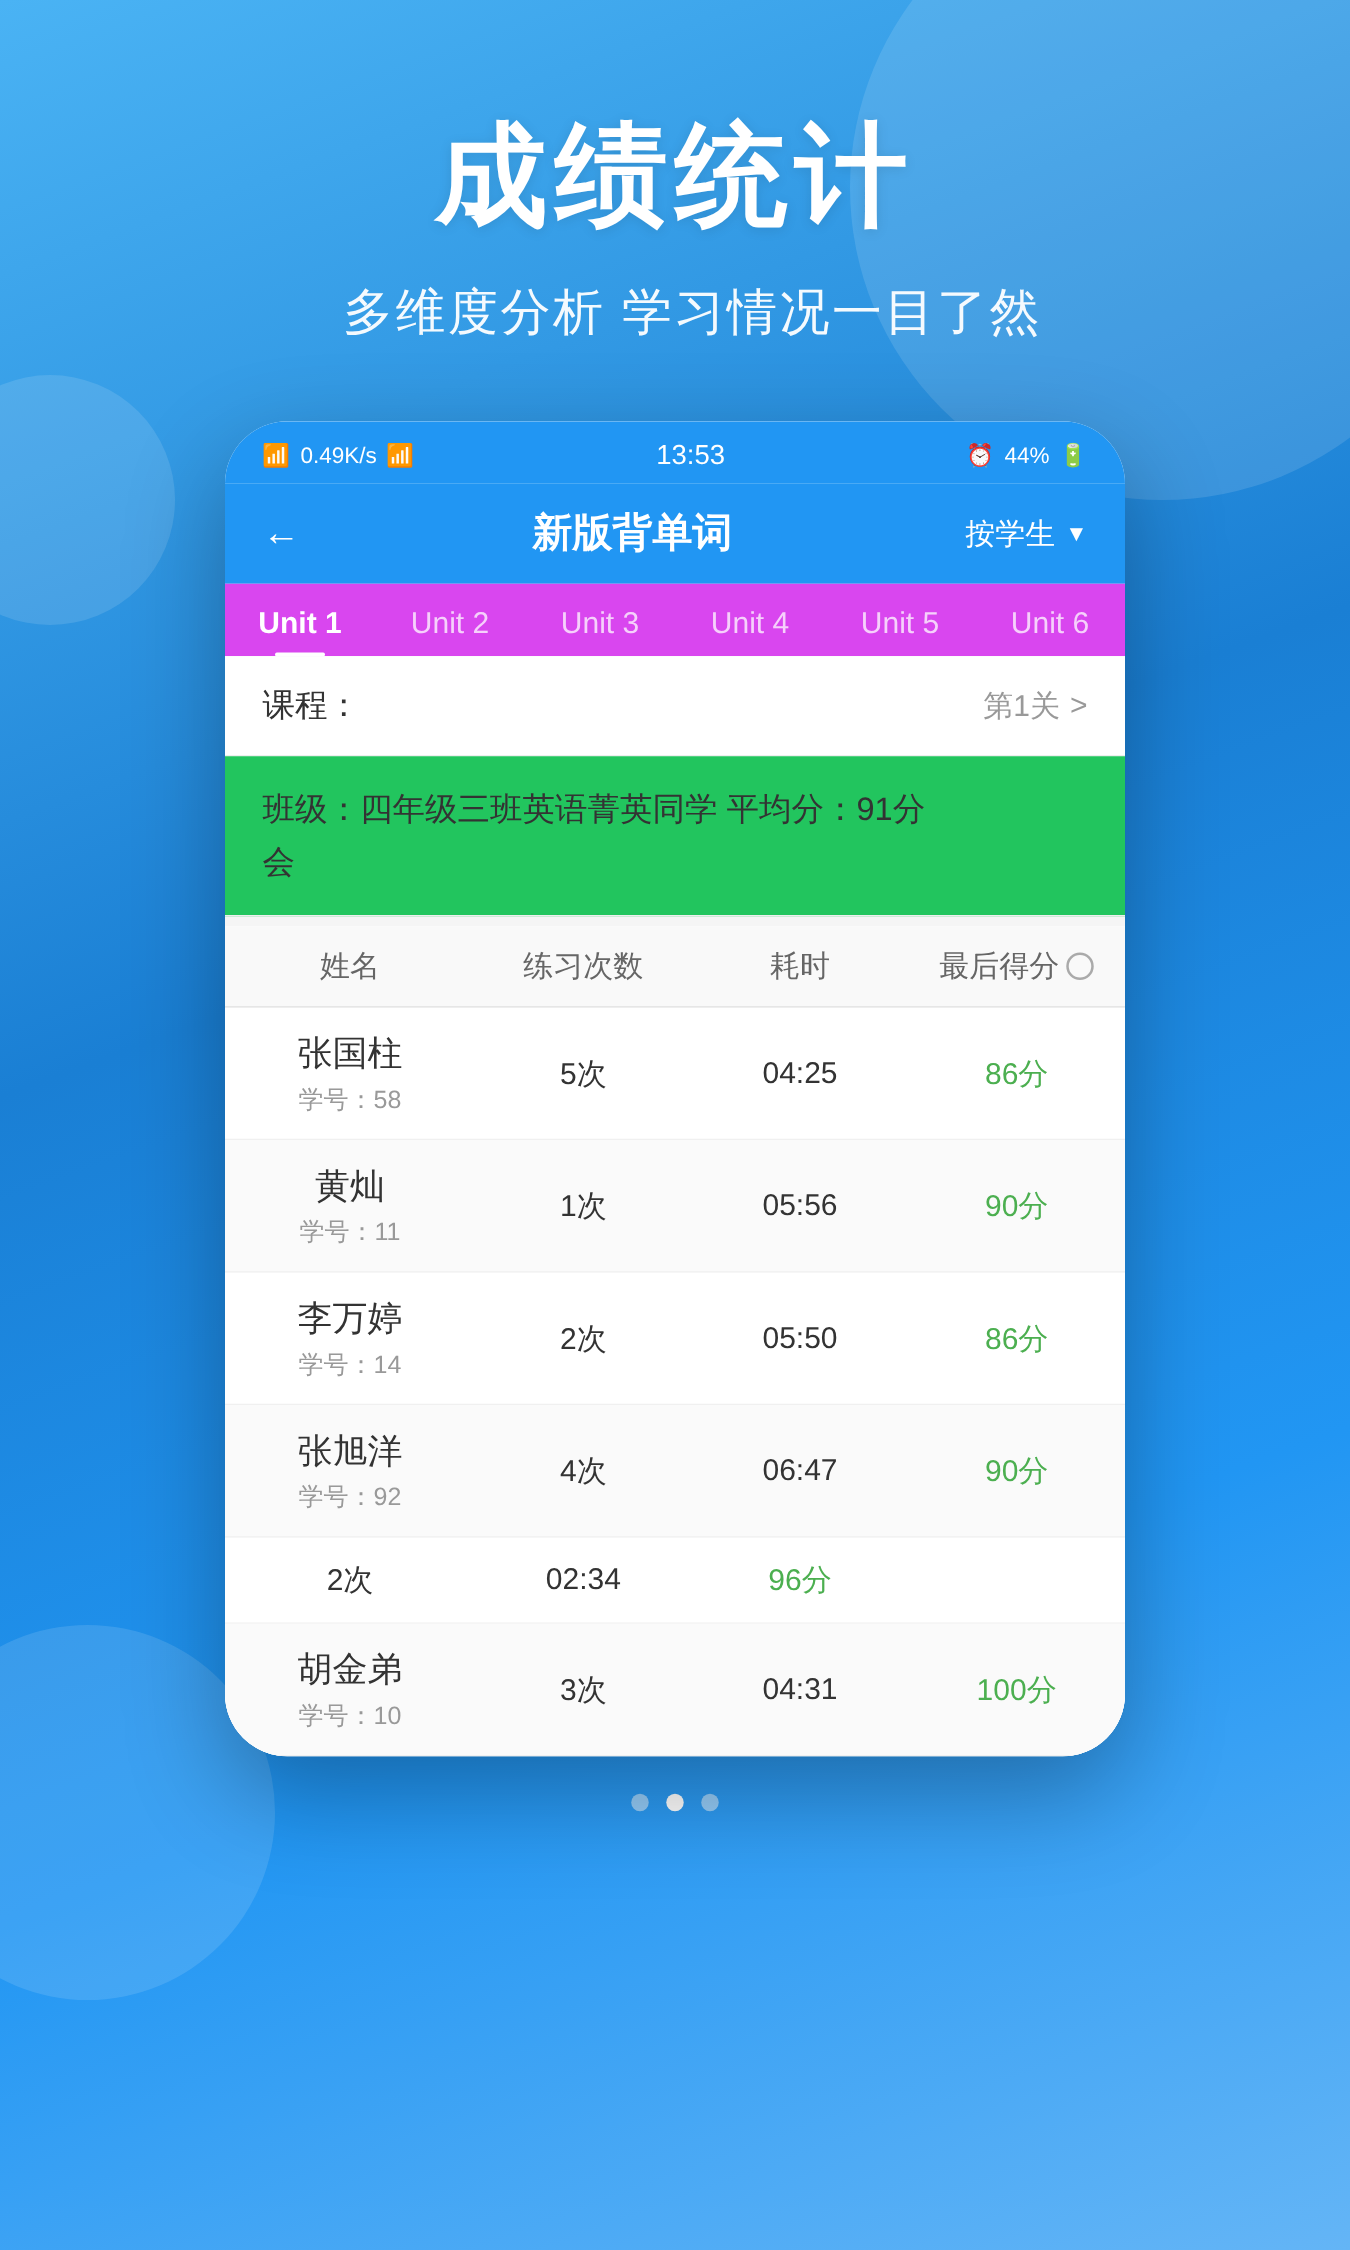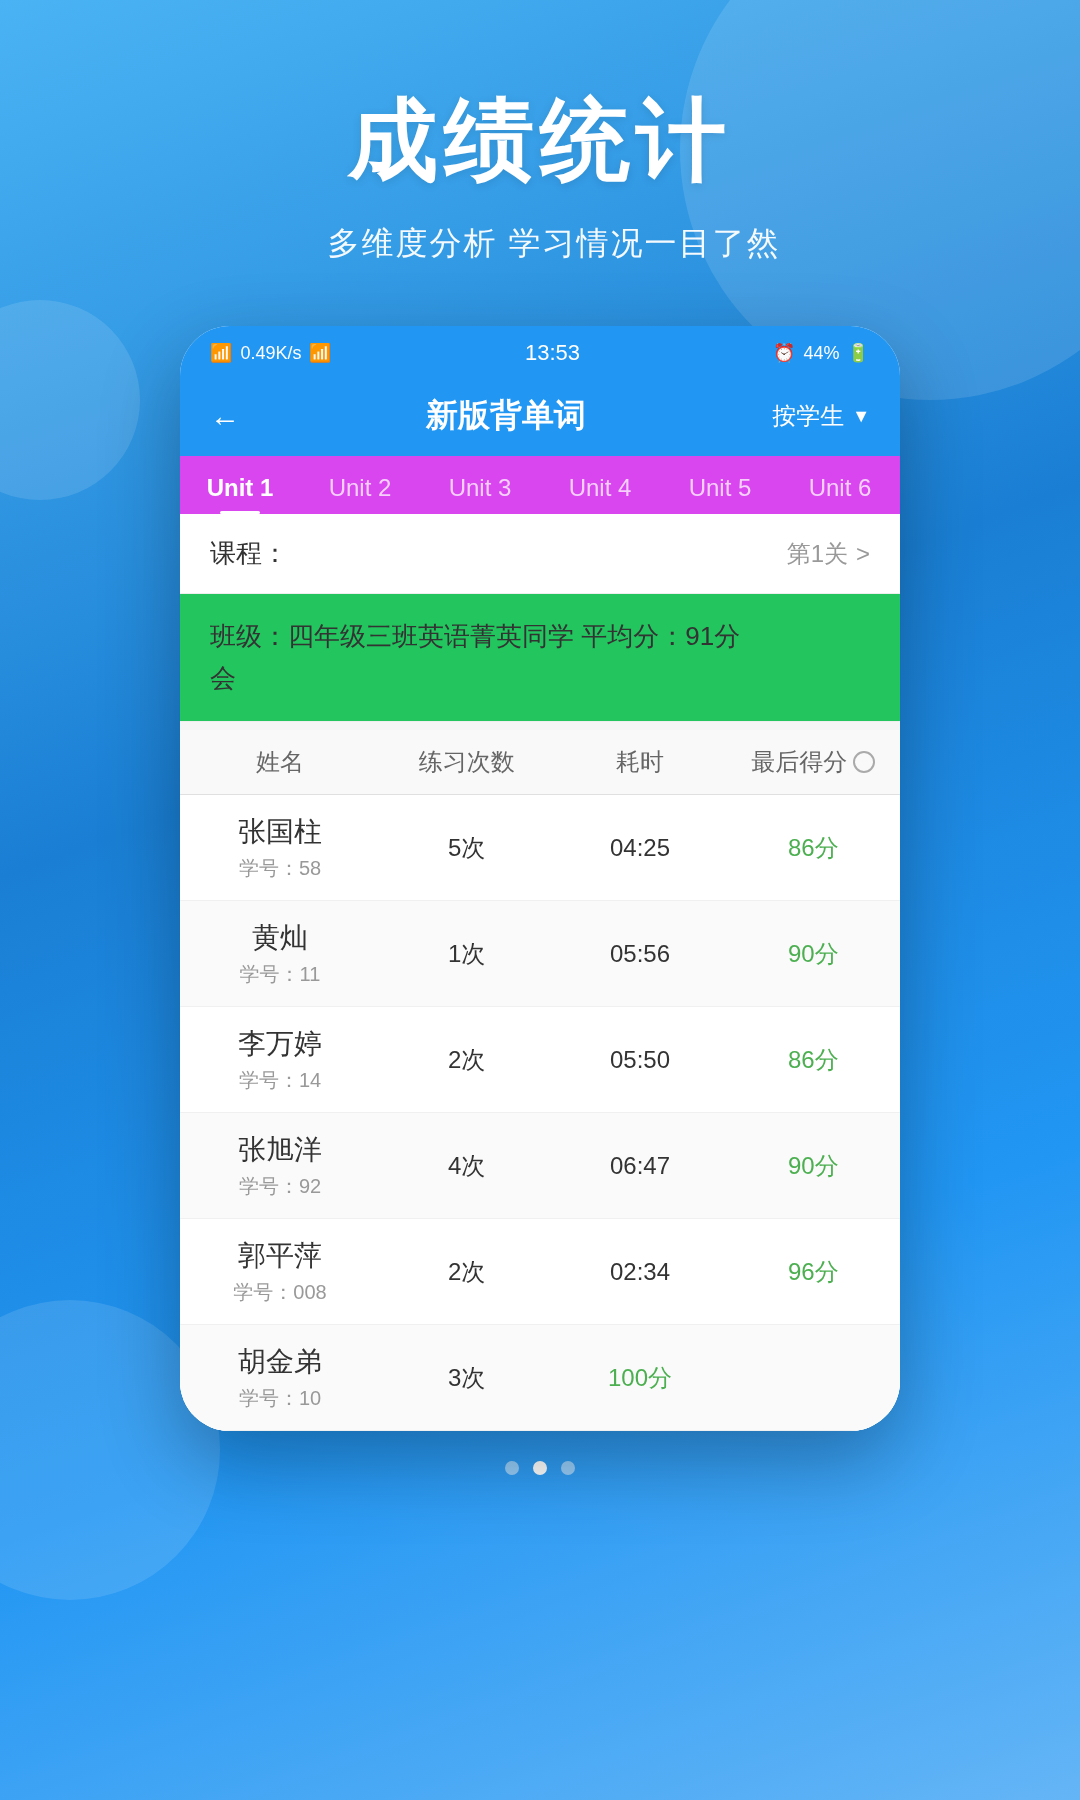--- a/index.html
+++ b/index.html
@@ -45,21 +45,21 @@
     .main-title {
       font-size: 90px;
       font-weight: 800;
       color: white;
       letter-spacing: 6px;
       text-shadow: 0 2px 10px rgba(0,0,0,0.1);
       margin-bottom: 20px;
     }
 
     .sub-title {
-      font-size: 32px;
+      font-size: 40px;
       color: rgba(255,255,255,0.95);
       font-weight: 400;
       letter-spacing: 2px;
       margin-left: 28px;
     }
 
     
     .phone-container {
       position: relative;
       z-index: 10;
@@ -419,35 +419,32 @@
           <div class="td">
             <div class="student-name">张旭洋</div>
             <div class="student-id">学号：92</div>
           </div>
           <div class="td">4次</div>
           <div class="td">06:47</div>
           <div class="td score-green">90分</div>
         </div>
 
         <div class="table-row">
-          <div class="td">
-            <div class="student-name">郭平萍</div>
-            <div class="student-id">学号：008</div>
-          </div>
           <div class="td">2次</div>
           <div class="td">02:34</div>
           <div class="td score-green">96分</div>
         </div>
 
         <div class="table-row">
           <div class="td">
             <div class="student-name">胡金弟</div>
             <div class="student-id">学号：10</div>
           </div>
           <div class="td">3次</div>
+          <div class="td">04:31</div>
           <div class="td score-perfect">100分</div>
         </div>
 
       </div>
     </div>
 
   </div>
 </div>
 
 <div class="pagination-dots">

